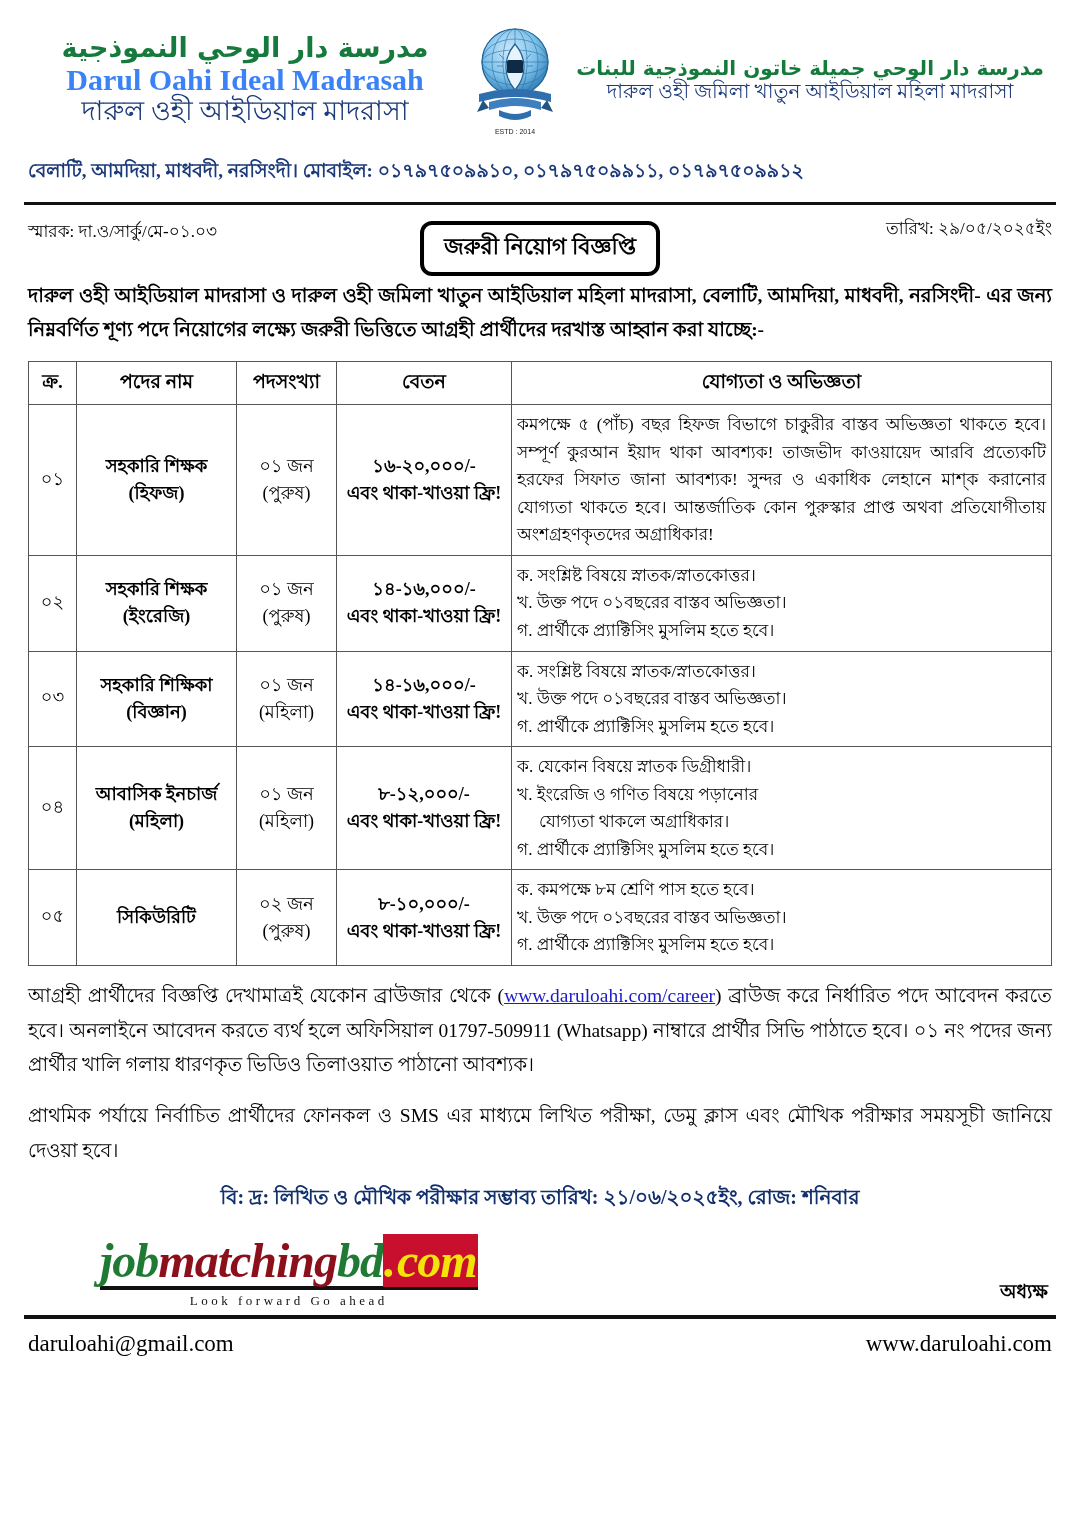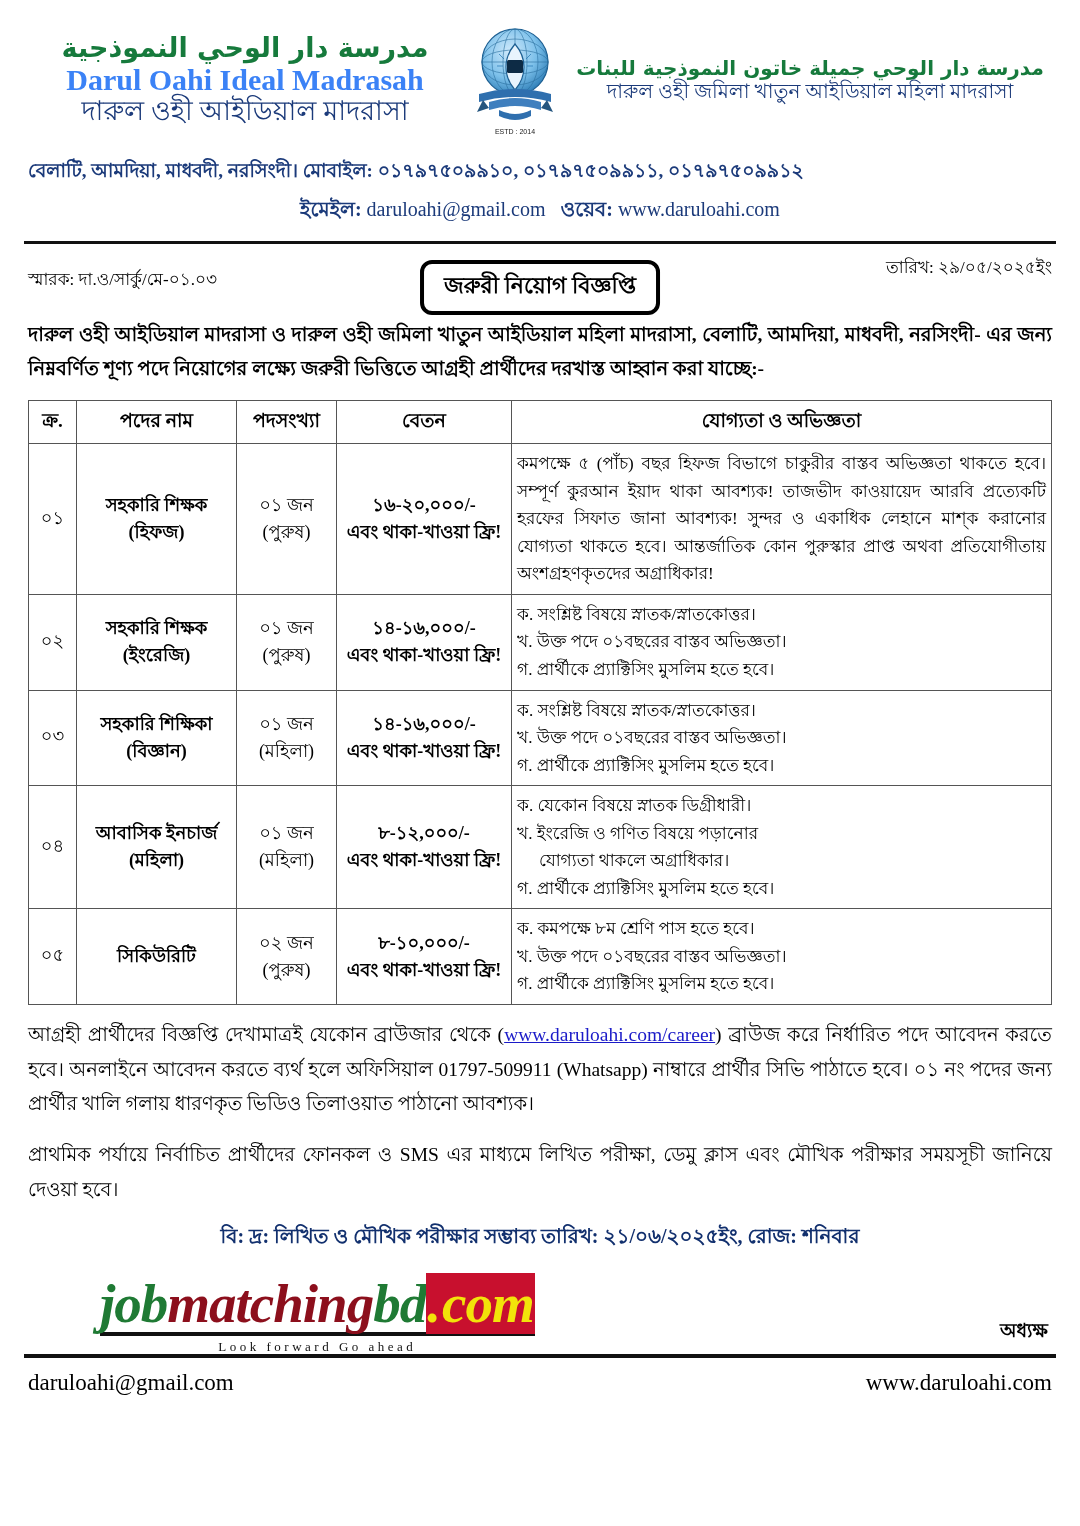--- a/index.html
+++ b/index.html
@@ -106,21 +106,21 @@
   }
 
   
   .memo-row {
     position: relative;
     height: 52px;
     margin: 8px 28px 0 28px;
   }
   .memo-left {
     position: absolute;
-    left: 0; top: 14px;
+    left: 0; top: 5px;
     font-size: 17px;
   }
   .memo-right {
     position: absolute;
     right: 0; top: 2px;
     font-size: 17px;
   }
   .notice-badge {
     position: absolute;
     left: 50%;
@@ -230,21 +230,21 @@
     height: 74px;
   }
   .brand {
     position: absolute;
     left: 72px;
     top: 0;
     text-align: center;
   }
   .brand-word {
     font-family: "Liberation Serif", serif;
-    font-size: 55px;
+    font-size: 48px;
     font-weight: bold;
     font-style: italic;
     letter-spacing: -1px;
     line-height: 1;
     white-space: nowrap;
   }
   .brand-word .g1 { color: #1f7a34; }
   .brand-word .g2 { color: #8c0f1c; }
   .brand-word .g3 { color: #1f7a34; }
   .brand-word .g5 {
@@ -343,27 +343,20 @@
       </div>
 
       <div class="lh-block lh-right">
         <div class="lh-arabic">مدرسة دار الوحي جميلة خاتون النموذجية للبنات</div>
         <div class="lh-bangla">দারুল ওহী জমিলা খাতুন আইডিয়াল মহিলা মাদরাসা</div>
       </div>
     </div>
 
     <div class="lh-contact">বেলাটি, আমদিয়া, মাধবদী, নরসিংদী। মোবাইল: ০১৭৯৭৫০৯৯১০, ০১৭৯৭৫০৯৯১১, ০১৭৯৭৫০৯৯১২</div>
 
-    <div class="lh-email">
-      <span class="lbl">ইমেইল:</span>
-      <span>daruloahi@gmail.com</span>
-      &nbsp;
-      <span class="lbl">ওয়েব:</span>
-      <span>www.daruloahi.com</span>
-    </div>
   </div>
 
   <hr class="hr-thick">
 
   <div class="memo-row">
     <div class="memo-left">স্মারক: দা.ও/সার্কু/মে-০১.০৩</div>
     <div class="notice-badge">জরুরী নিয়োগ বিজ্ঞপ্তি</div>
     <div class="memo-right">তারিখ: ২৯/০৫/২০২৫ইং</div>
   </div>
 

